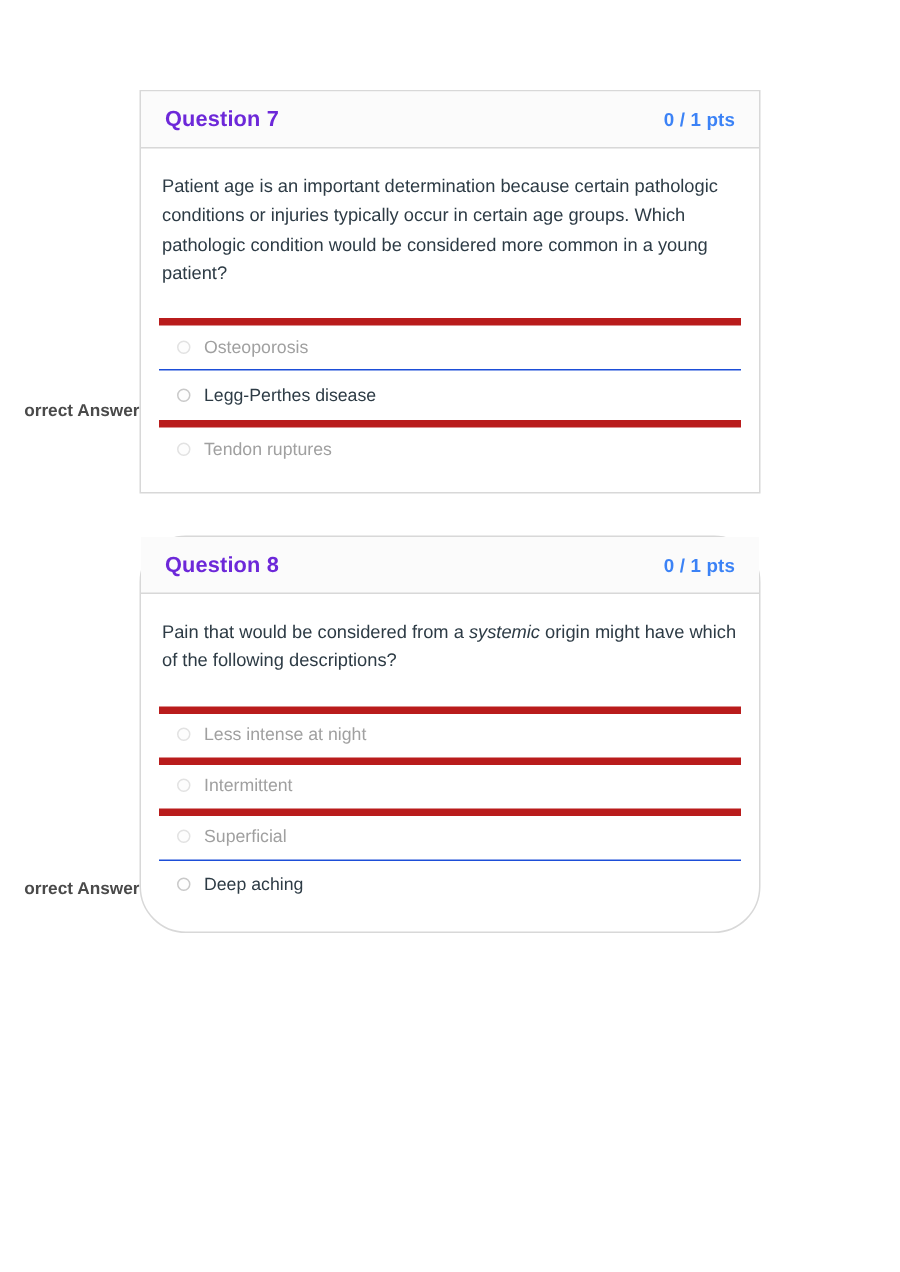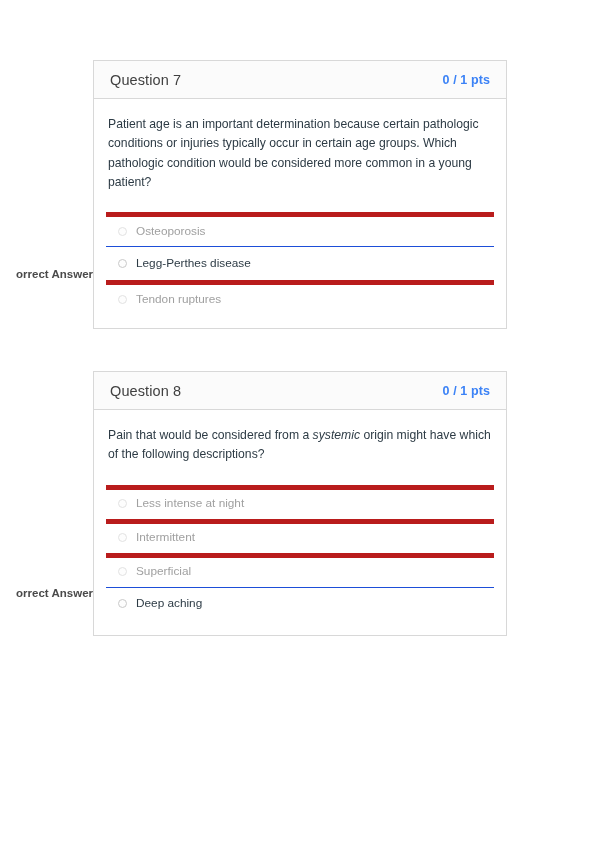--- a/index.html
+++ b/index.html
@@ -25,36 +25,36 @@
   
   .question-card {
     position: absolute;
     left: 93px;
     width: 414px;
     box-sizing: border-box;
     border: 1px solid #d8d8d8;
     background: #ffffff;
   }
   #question-card-7 { top: 60px; }
-  #question-card-8 { top: 371px; }
+  #question-card-8 { top: 357px; border-radius: 31px; }
 
   .question-header {
     display: flex;
     align-items: center;
     justify-content: space-between;
     height: 38px;
     padding: 0 16px;
     background: #fbfbfb;
     border-bottom: 1px solid #d8d8d8;
     box-sizing: border-box;
   }
   .question-title {
     font-size: 14.5px;
-    font-weight: normal;
-    color: #404040;
+    font-weight: bold;
+    color: #6d28d9;
     letter-spacing: 0.1px;
   }
   .question-points {
     font-size: 12.5px;
     font-weight: bold;
     color: #3b82f6;
     letter-spacing: 0.1px;
   }
 
   .question-body {

